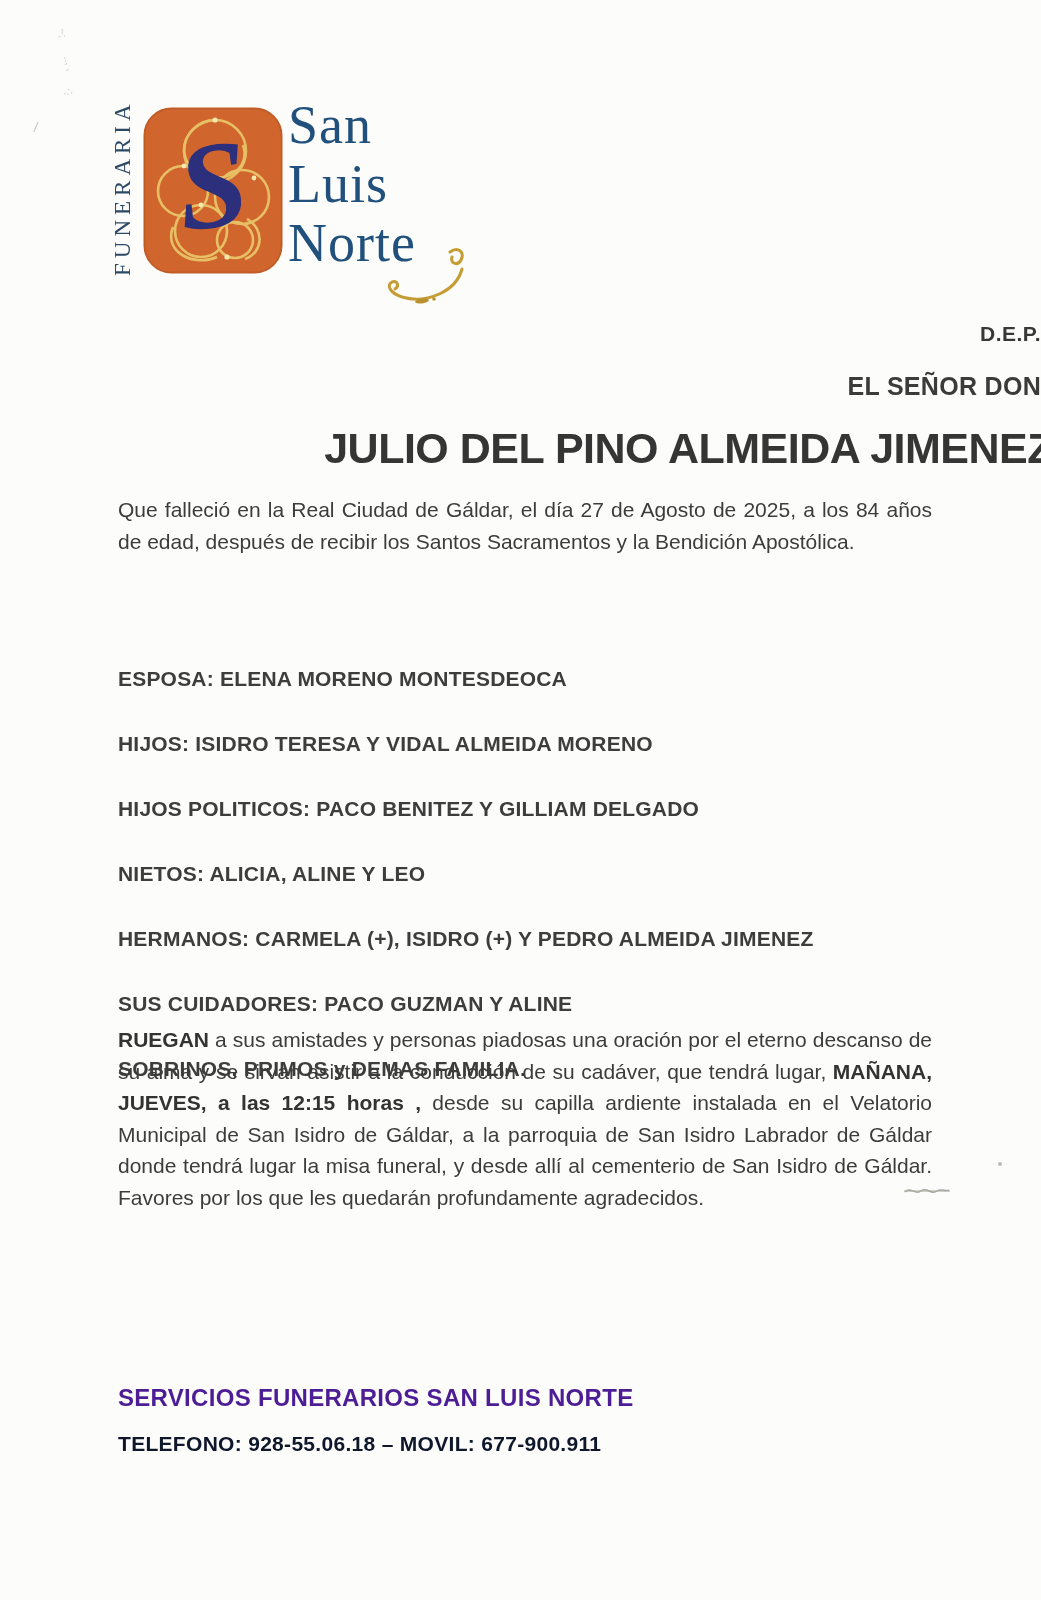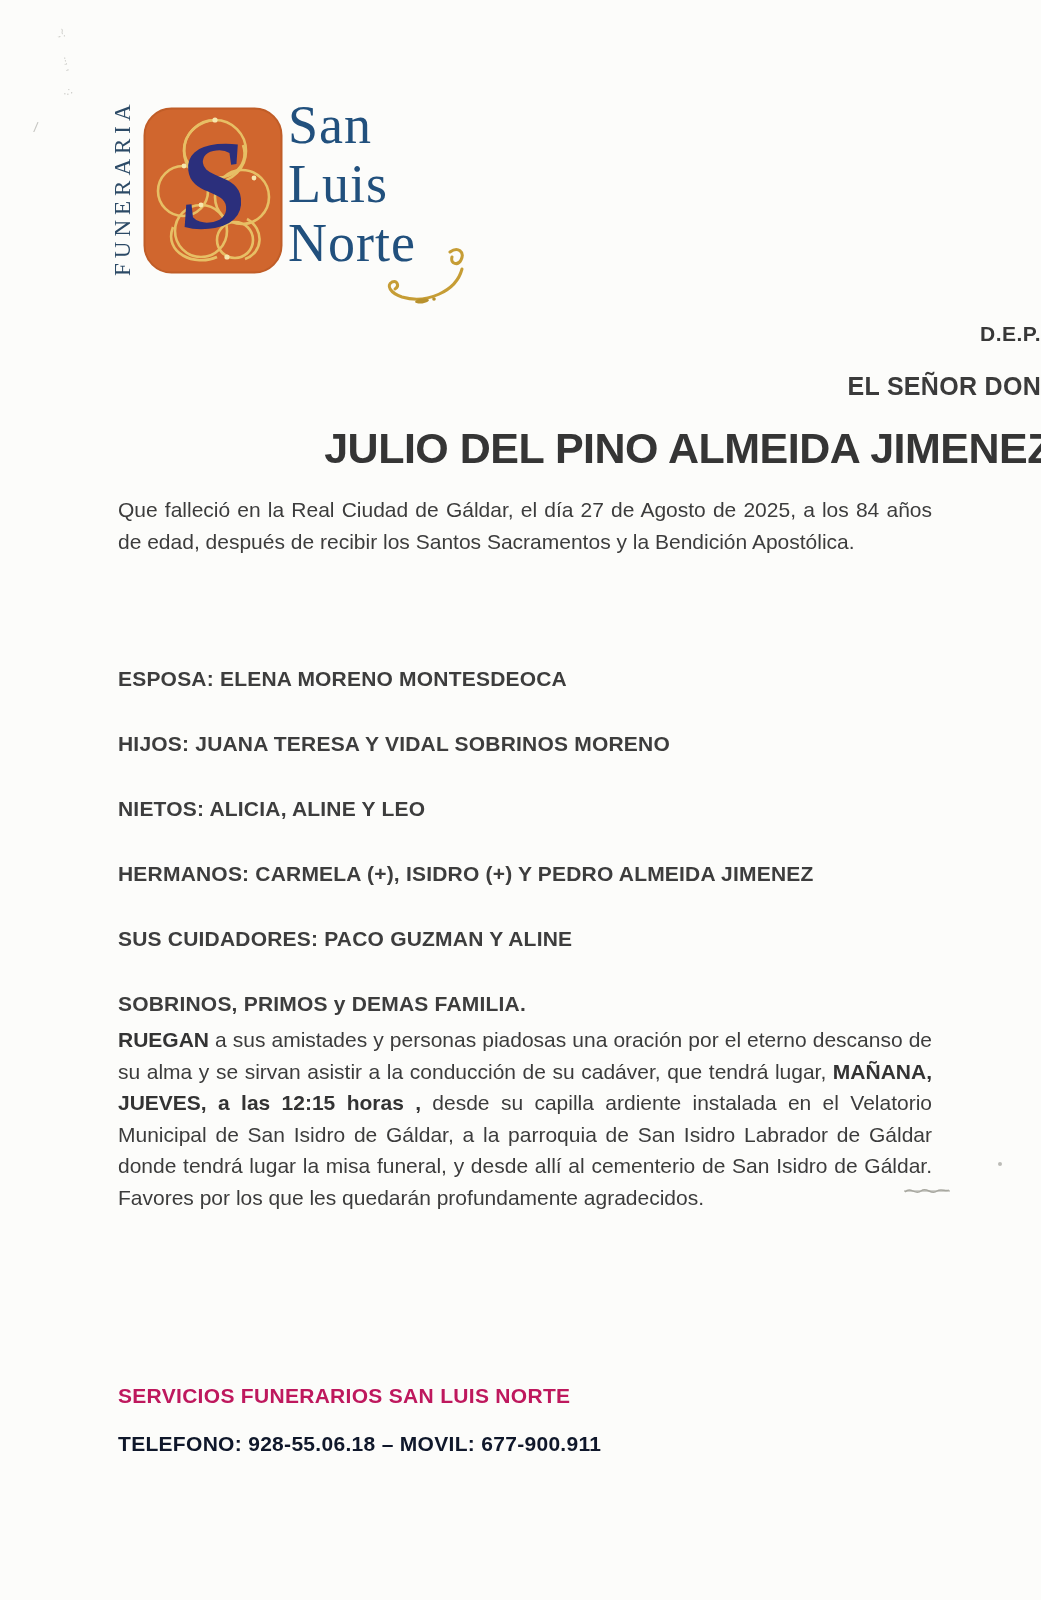--- a/index.html
+++ b/index.html
@@ -53,21 +53,21 @@
   .family-list{position:absolute;left:118px;top:626px;}
   .family-row{
     font-size:21px;font-weight:bold;color:#3d3d3d;
     line-height:24px;margin-bottom:25px;letter-spacing:.2px;white-space:nowrap;margin-top:41px;
   }
 
   .dateline{top:1278px;font-size:21px;color:#3c3c3c;}
 
   .footer-company{
     position:absolute;left:118px;top:1384px;
-    font-size:21px;font-weight:bold;color:#be185d;letter-spacing:.3px;
+    font-size:24px;font-weight:bold;color:#4c1d95;letter-spacing:.3px;
   }
   .footer-phones{
     position:absolute;left:118px;top:1432px;
     font-size:21px;font-weight:bold;color:#0f172a;letter-spacing:.3px;
   }
 
   
   .speck{position:absolute;color:#9a9a94;opacity:.55;font-size:11px;line-height:10px;}
   .squiggle{position:absolute;left:903px;top:1184px;opacity:.75;}
   .ink-dot{position:absolute;left:998px;top:1162px;width:4px;height:4px;
@@ -131,21 +131,22 @@
   </header>
 
   <div class="center-line dep">D.E.P.</div>
   <div class="center-line salutation">EL SEÑOR DON</div>
   <h1 class="center-line deceased-name" style="margin:12px;">JULIO DEL PINO ALMEIDA JIMENEZ</h1>
 
   <p class="para intro" style="margin:0;">Que falleció en la Real Ciudad de Gáldar, el día 27 de Agosto de 2025, a los 84 años de edad, después de recibir los Santos Sacramentos y la Bendición Apostólica.</p>
 
   <div class="family-list">
     <div class="family-row">ESPOSA: ELENA MORENO MONTESDEOCA</div>
-    <div class="family-row">HIJOS: JUANA TERESA Y VIDAL SOBRINOS MORENO</div>
+    <div class="family-row">HIJOS: ISIDRO TERESA Y VIDAL ALMEIDA MORENO</div>
+    <div class="family-row">HIJOS POLITICOS: PACO BENITEZ Y GILLIAM DELGADO</div>
     <div class="family-row">NIETOS: ALICIA, ALINE Y LEO</div>
     <div class="family-row">HERMANOS: CARMELA (+), ISIDRO (+) Y PEDRO ALMEIDA JIMENEZ</div>
     <div class="family-row">SUS CUIDADORES: PACO GUZMAN Y ALINE</div>
     <div class="family-row">SOBRINOS, PRIMOS y DEMAS FAMILIA.</div>
   </div>
 
   <p class="para announcement" style="margin:0;"><b>RUEGAN</b><span> a sus amistades y personas piadosas una oración por el eterno descanso de su alma y se sirvan asistir a la conducción de su cadáver, que tendrá lugar, </span><b>MAÑANA, JUEVES, a las 12:15 horas ,</b><span> desde su capilla ardiente instalada en el Velatorio Municipal de San Isidro de Gáldar, a la parroquia de San Isidro Labrador de Gáldar donde tendrá lugar la misa funeral, y desde allí al cementerio de San Isidro de Gáldar. Favores por los que les quedarán profundamente agradecidos.</span></p>
 
   <div class="squiggle">
     <svg width="48" height="14" viewBox="0 0 48 14">

